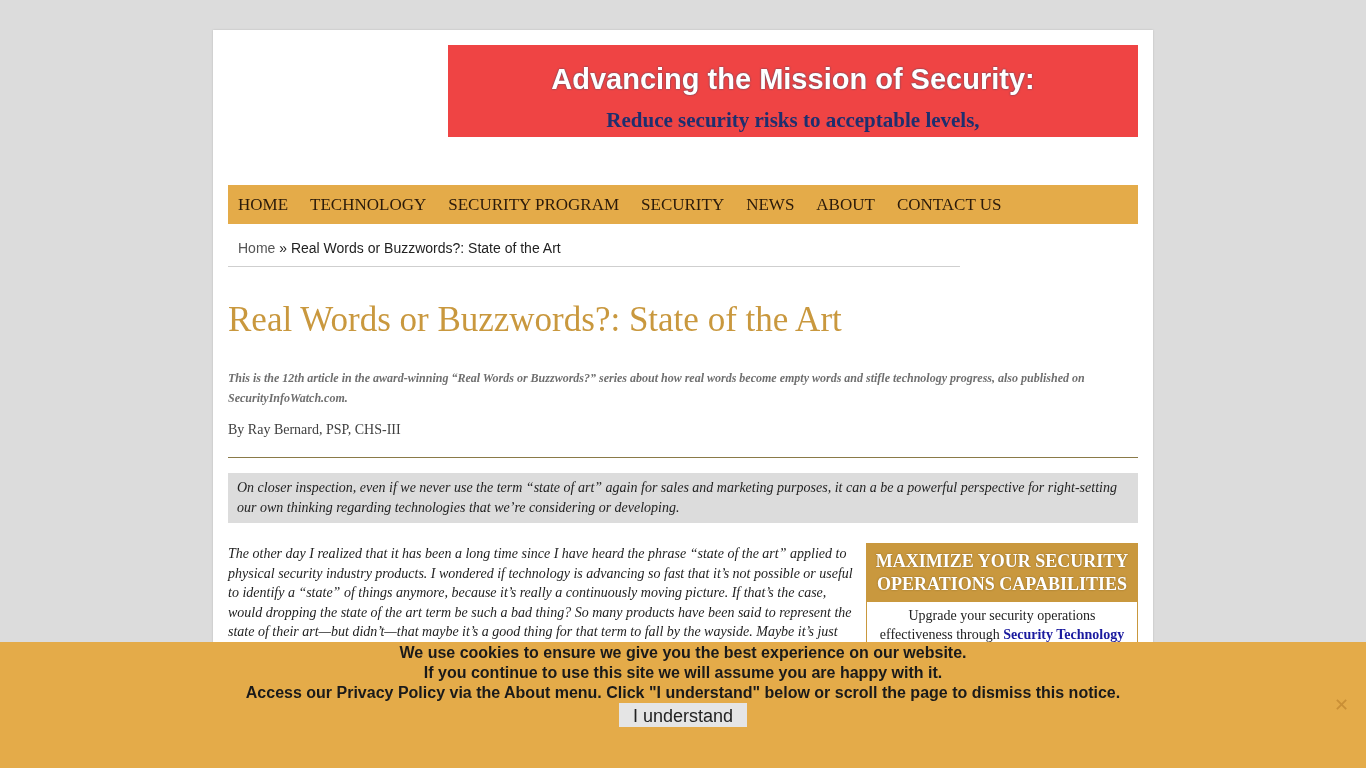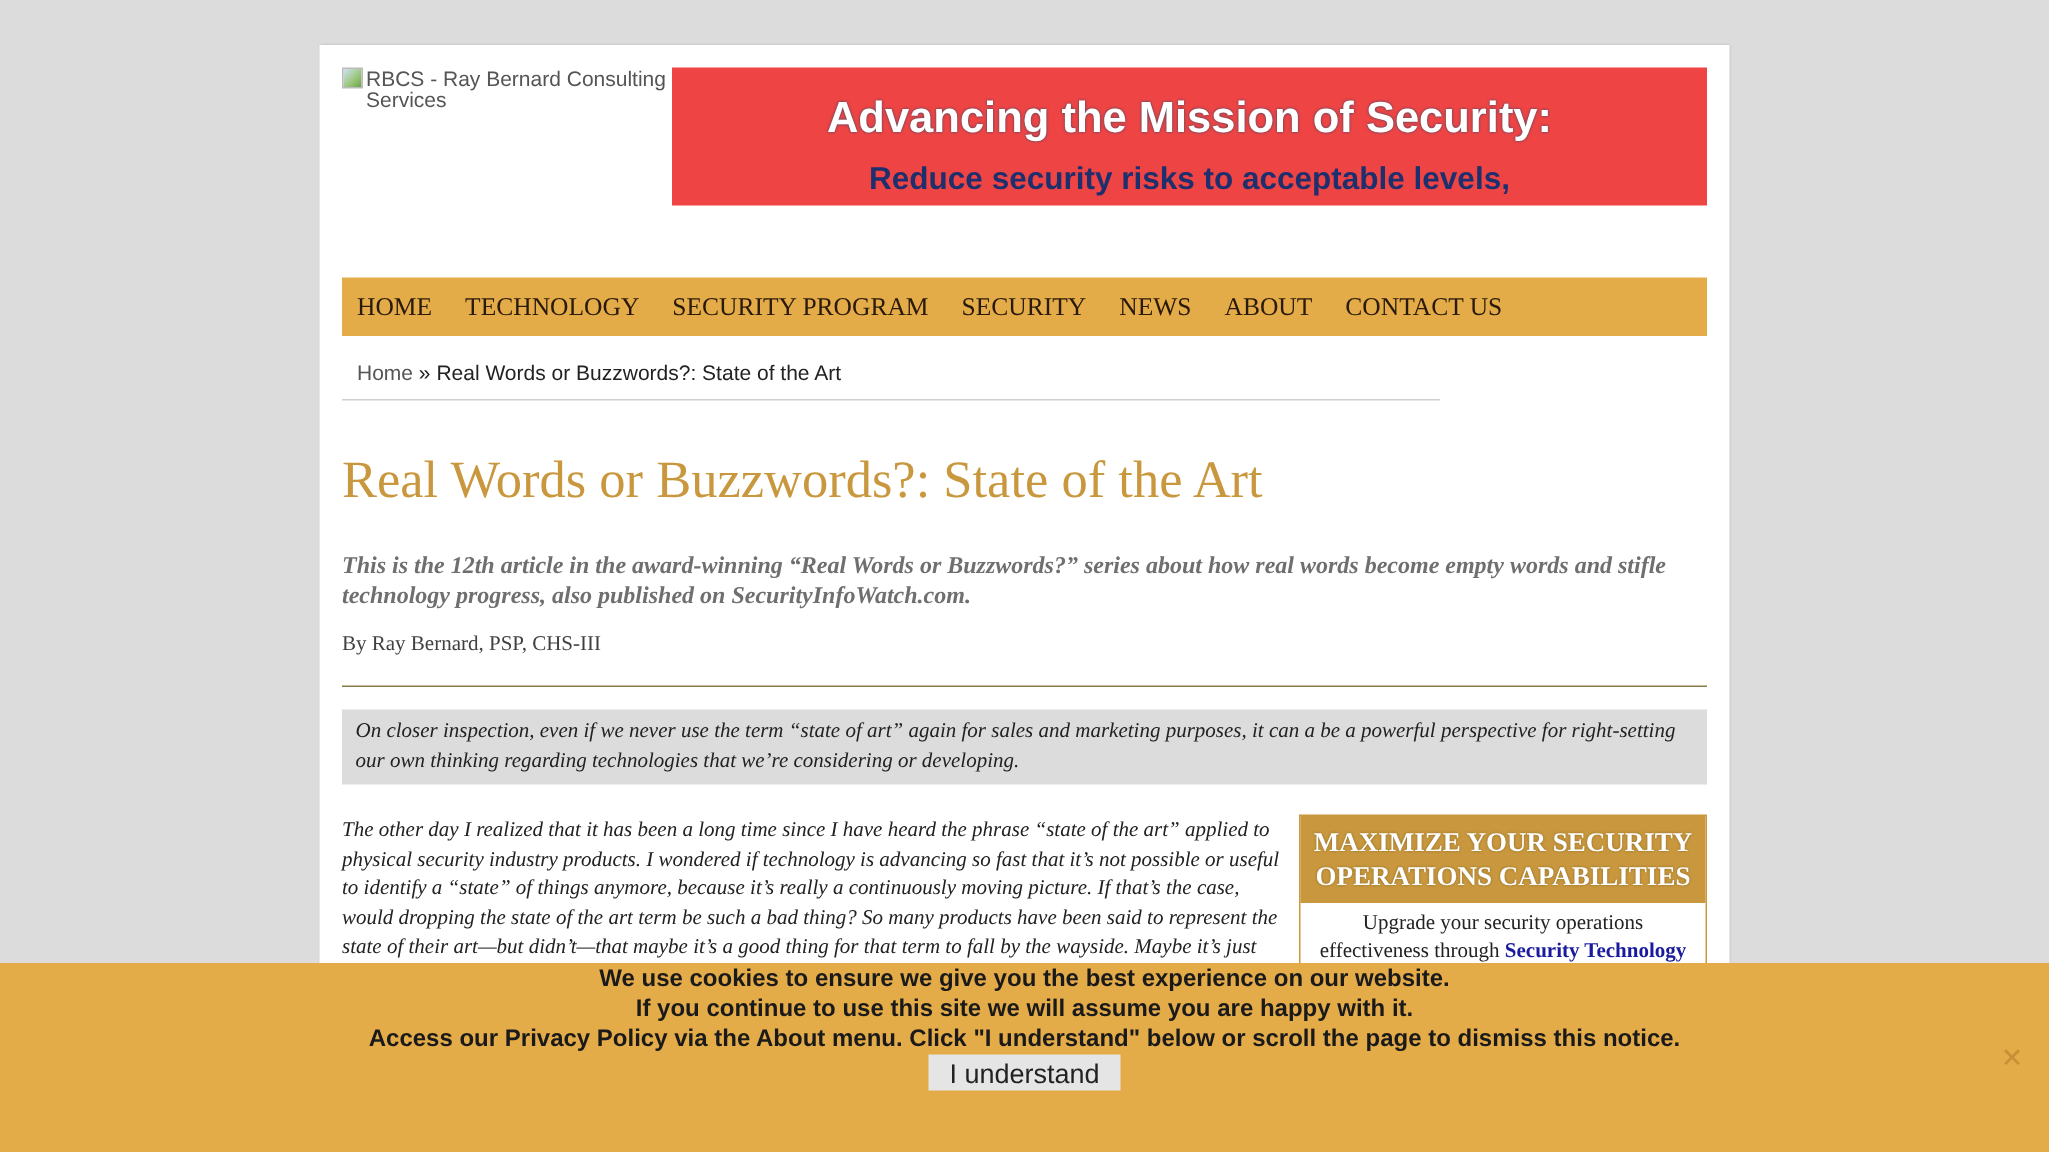--- a/index.html
+++ b/index.html
@@ -34,21 +34,21 @@
       background: #ef4444;
       text-align: center;
       font-family: "Liberation Sans", sans-serif;
       font-weight: bold;
     }
     .banner-title {
       color: #ffffff; font-size: 29px; margin-top: 18px;
       text-shadow: 0 0 2px #2a4a6a;
     }
     .banner-sub {
-      color: #1e2f6e; font-size: 21px; line-height: 24px; margin-top: 12px;
+      color: #1e2f6e; font-size: 21px; line-height: 24px; margin-top: 12px; font-family: Liberation Serif, serif;
     }
     .nav {
       position: absolute; left: 15px; top: 155px;
       width: 910px; height: 39px;
       background: #e4ab49;
       display: flex; align-items: center;
       padding-left: 10px; box-sizing: border-box;
     }
     .nav a {
       color: #2a1a0a; text-decoration: none;
@@ -64,21 +64,21 @@
     }
     .breadcrumb a { color: #555; text-decoration: none; }
     .title {
       position: absolute; left: 15px; top: 270px; margin: 0;
       font-family: "Liberation Serif", serif;
       font-weight: normal; font-size: 35px;
       color: #c9983e;
     }
     .intro {
       position: absolute; left: 15px; top: 338px; width: 910px;
-      font-style: italic; font-weight: bold; font-size: 16px;
+      font-style: italic; font-weight: bold; font-size: 12px;
       line-height: 20px; color: #6f6f6f; margin: 0;
     }
     .byline {
       position: absolute; left: 15px; top: 392px;
       font-size: 14px; color: #404040; margin: 0;
     }
     .hr-gold {
       position: absolute; left: 15px; top: 427px;
       width: 910px; height: 1px; background: #8a7a48;
     }
@@ -126,24 +126,20 @@
     .cookie-close {
       position: absolute; right: 17px; top: 52px;
       color: #c98f36; font-size: 18px; font-weight: normal; cursor: pointer;
     }
   </style>
 </head>
 <body>
 
 <div class="page">
 
-  <div class="logo-alt">
-    <span class="broken-img"></span><span>RBCS - Ray Bernard Consulting</span>
-    <span class="l2">Services</span>
-  </div>
 
   <div class="banner">
     <div class="banner-title">Advancing the Mission of Security:</div>
     <div class="banner-sub">
       <div>Reduce security risks to acceptable levels,</div>
     </div>
   </div>
 
   <nav class="nav">
     <a href="#">HOME</a>

